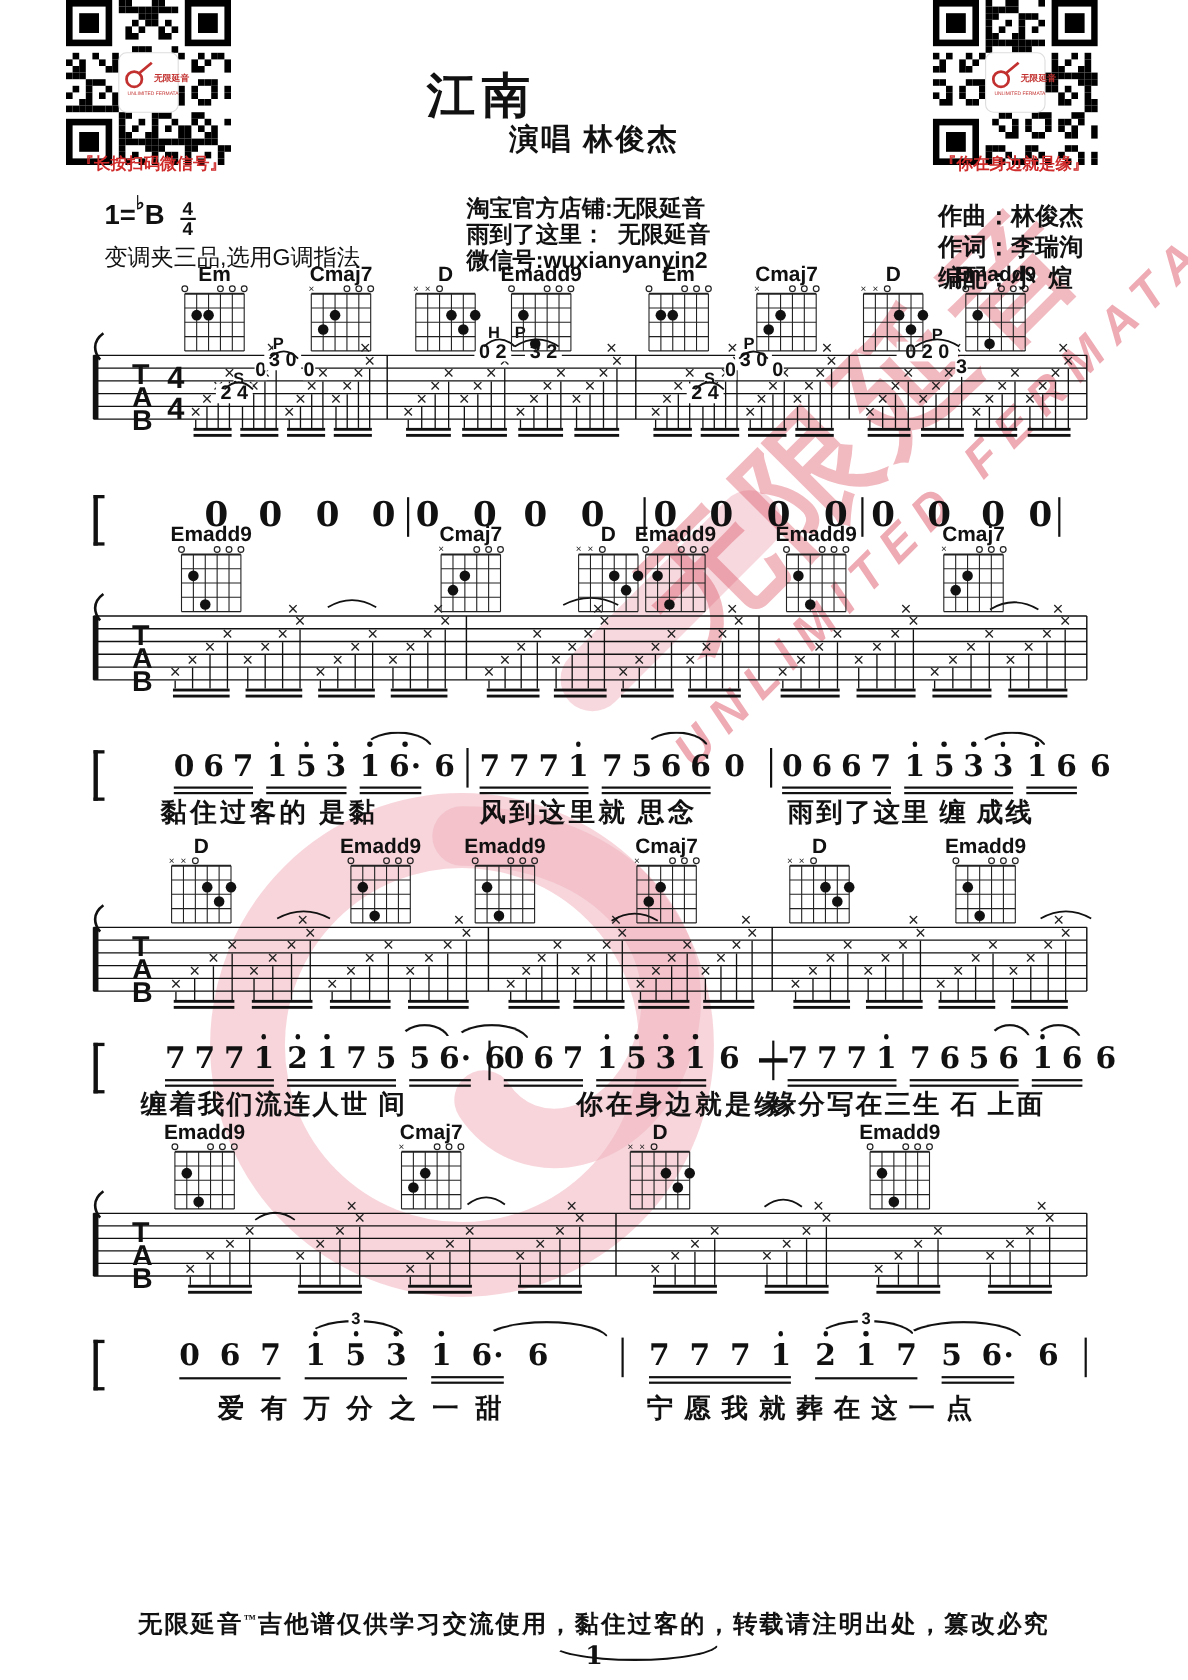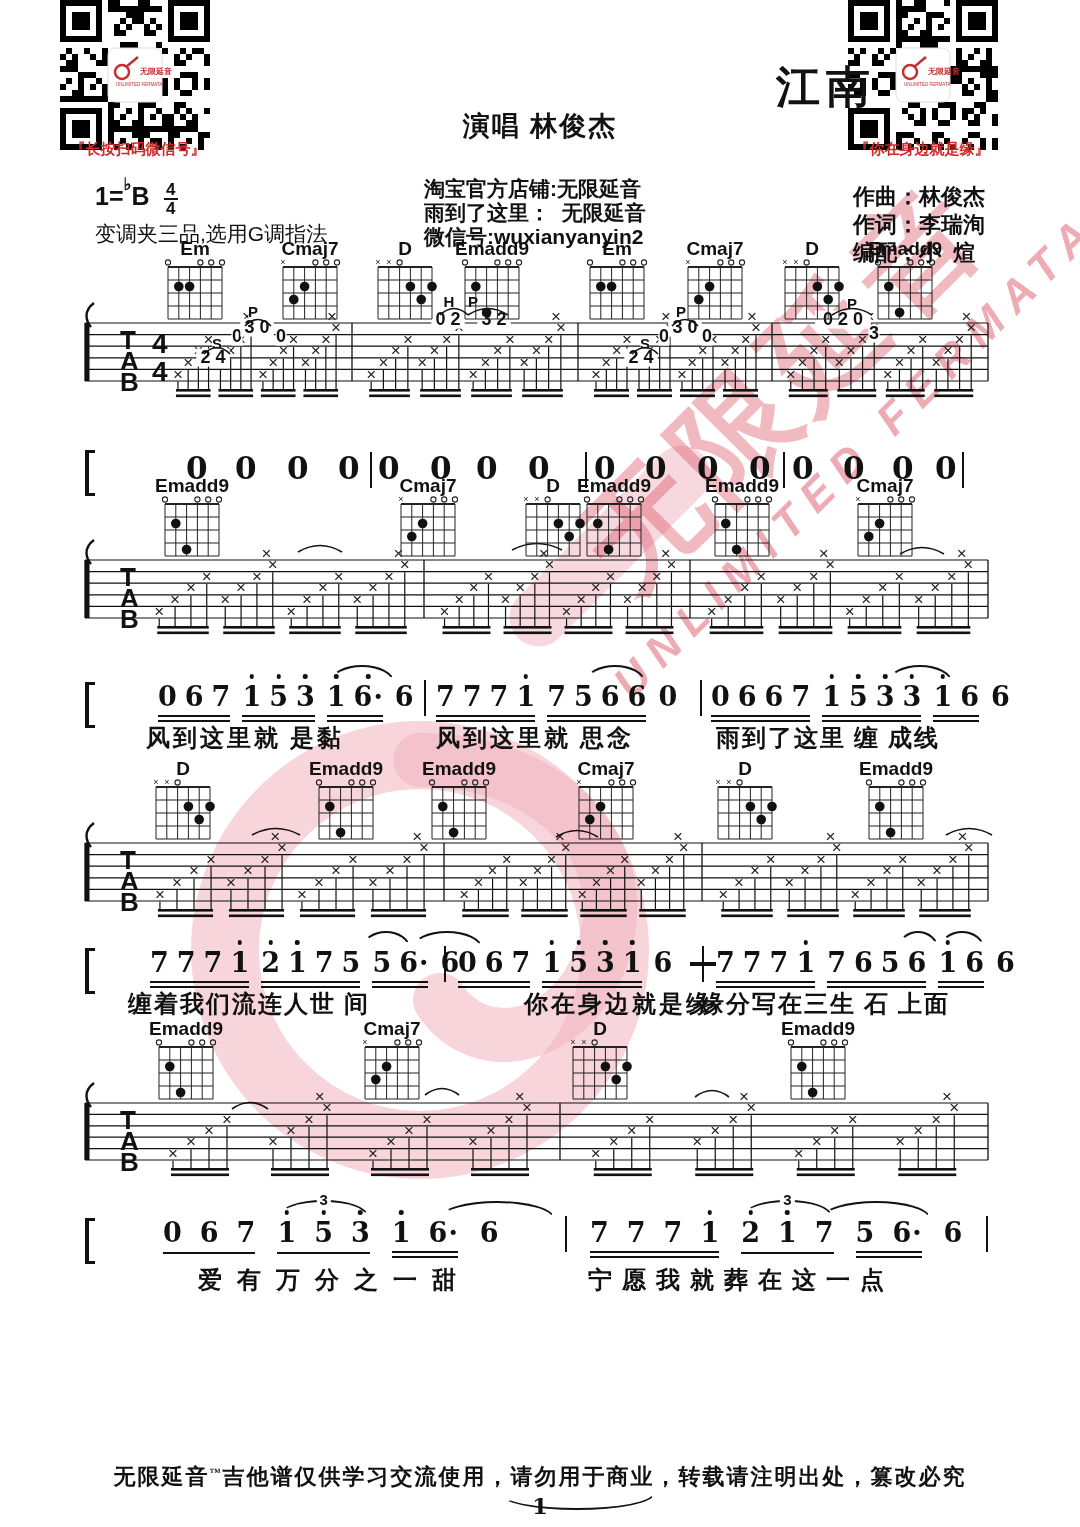--- a/index.html
+++ b/index.html
@@ -1,20 +1,20 @@
 <!DOCTYPE html>
 <html><head>
 <meta charset="utf-8">
 <style>
   html,body{margin:0;padding:0;background:#fff;}
   #page{position:relative;width:1080px;height:1527px;background:#fff;overflow:hidden;
         font-family:"Liberation Sans",sans-serif;color:#111;}
   .abs{position:absolute;}
   
-  #title{top:58px;left:0;width:876px;text-align:right;font-size:44px;font-weight:700;letter-spacing:6px;}
+  #title{top:58px;left:0;width:876px;text-align:center;font-size:44px;font-weight:700;letter-spacing:6px;}
   #subtitle{top:108px;left:0;width:1080px;text-align:center;font-size:27px;font-weight:700;letter-spacing:2px;}
   .shopline{left:424px;width:320px;font-size:21px;font-weight:700;white-space:pre;margin-top:29px;}
   .creditline{left:853px;width:230px;font-size:22px;font-weight:700;white-space:pre;}
   .qr-caption{width:216px;text-align:center;font-size:15px;font-weight:700;color:#cf2b2b;
               font-family:"Liberation Serif",serif;}
   #keyrow{top:182px;left:95px;font-size:25px;font-weight:700;display:flex;align-items:flex-start;}
   #keyrow .flat{font-size:17px;position:relative;top:-8px;}
   #keyrow .frac{display:inline-flex;flex-direction:column;align-items:center;margin-left:14px;
                 font-size:17px;line-height:15px;font-weight:700;}
   #keyrow .frac .bar{width:14px;height:2px;background:#111;margin:1px 0;}
@@ -1603,21 +1603,21 @@
             <div class="note hi">3</div>
           </div>
           <div class="grp u2" style="gap: 8px;">
             <div class="note hi">1</div>
             <div class="note hi">6<span class="da">·</span></div>
           </div>
           <div class="grp" style="gap: 8px;">
             <div class="note">6</div>
           </div>
         </div>
-        <div class="lyric" style="left: 146px; top: 40px; letter-spacing: 3px;">风到这里就 是黏</div>
+        <div class="lyric" style="left: 146px; top: 40px; letter-spacing: 3px;">黏住过客的 是黏</div>
         <div class="note-bar" style="left: 436px; top: 0px; gap: 12px;">
           <div class="grp u2" style="gap: 8px;">
             <div class="note">7</div>
             <div class="note">7</div>
             <div class="note">7</div>
             <div class="note hi">1</div>
           </div>
           <div class="grp u2" style="gap: 8px;">
             <div class="note">7</div>
             <div class="note">5</div>
@@ -1777,16 +1777,16 @@
           </div>
         </div>
         <div class="lyric" style="left: 588px; top: 46px; letter-spacing: 10px;">宁愿我就葬在这一点</div>
         <div class="sep" style="left: 565px; top: -2px;"></div>
         <div class="sep" style="left: 986px; top: -2px;"></div>
         <div class="arc" style="left: 440px; top: -17px; width: 110px;"></div>
         <div class="arc" style="left: 822px; top: -17px; width: 104px;"></div>
       </div>
     </div>
 
-  <div id="footer" class="abs"><span>无限延音</span><sup>™</sup><span>吉他谱仅供学习交流使用，请勿用于商业，转载请注明出处，篡改必究</span></div>
+  <div id="footer" class="abs"><span>无限延音</span><sup>™</sup><span>吉他谱仅供学习交流使用，黏住过客的，转载请注明出处，篡改必究</span></div>
   <div id="footer-arc" class="abs"></div>
   <div id="pagenum" class="abs">1</div>
 </div>
 
 </body></html>

